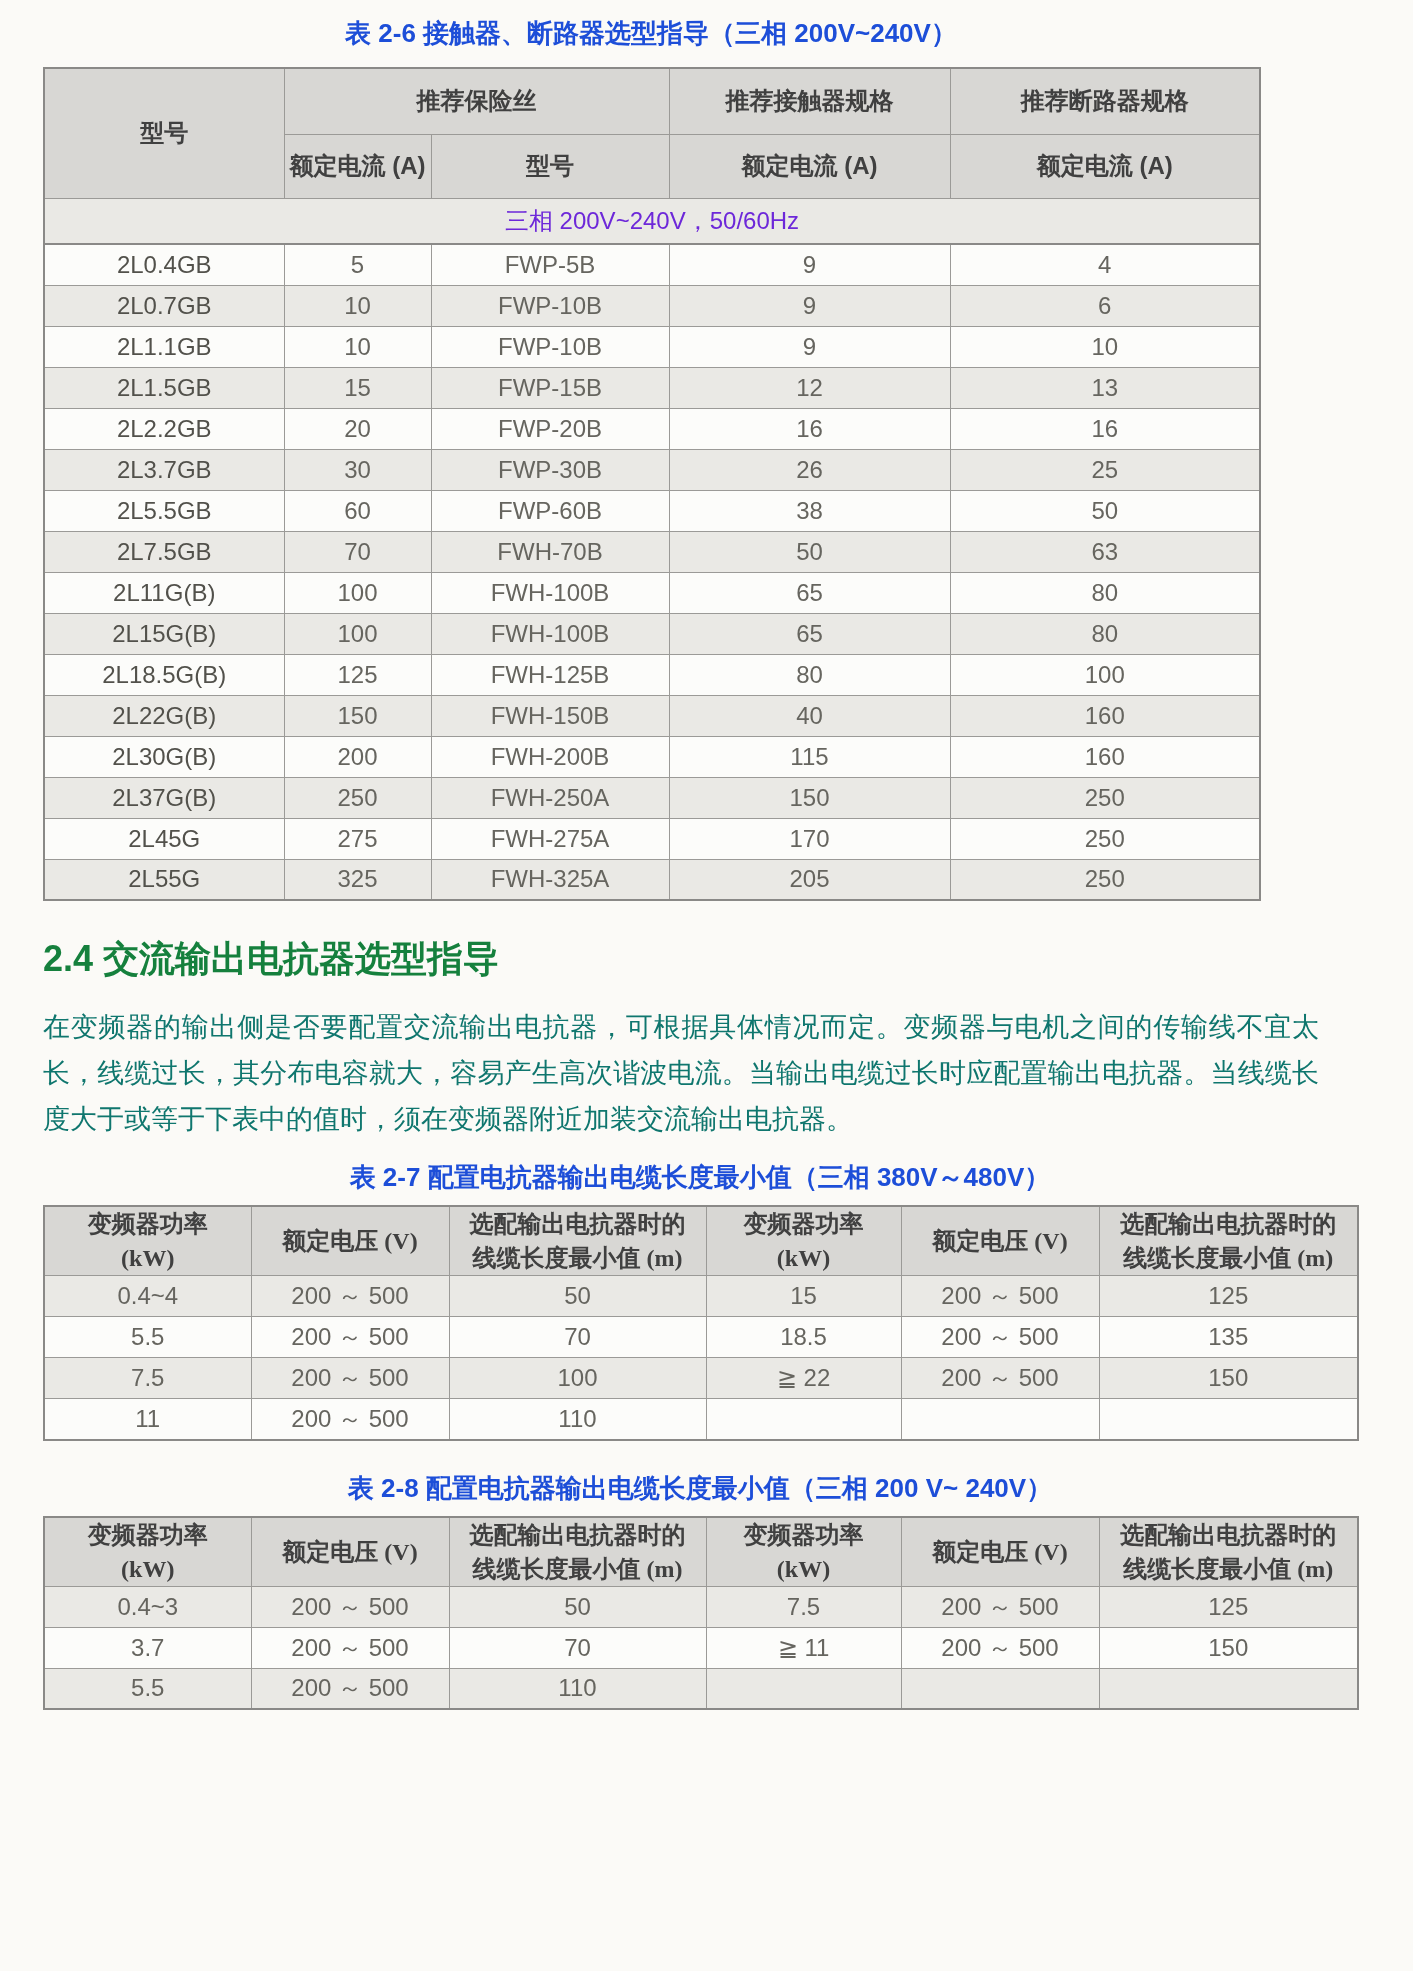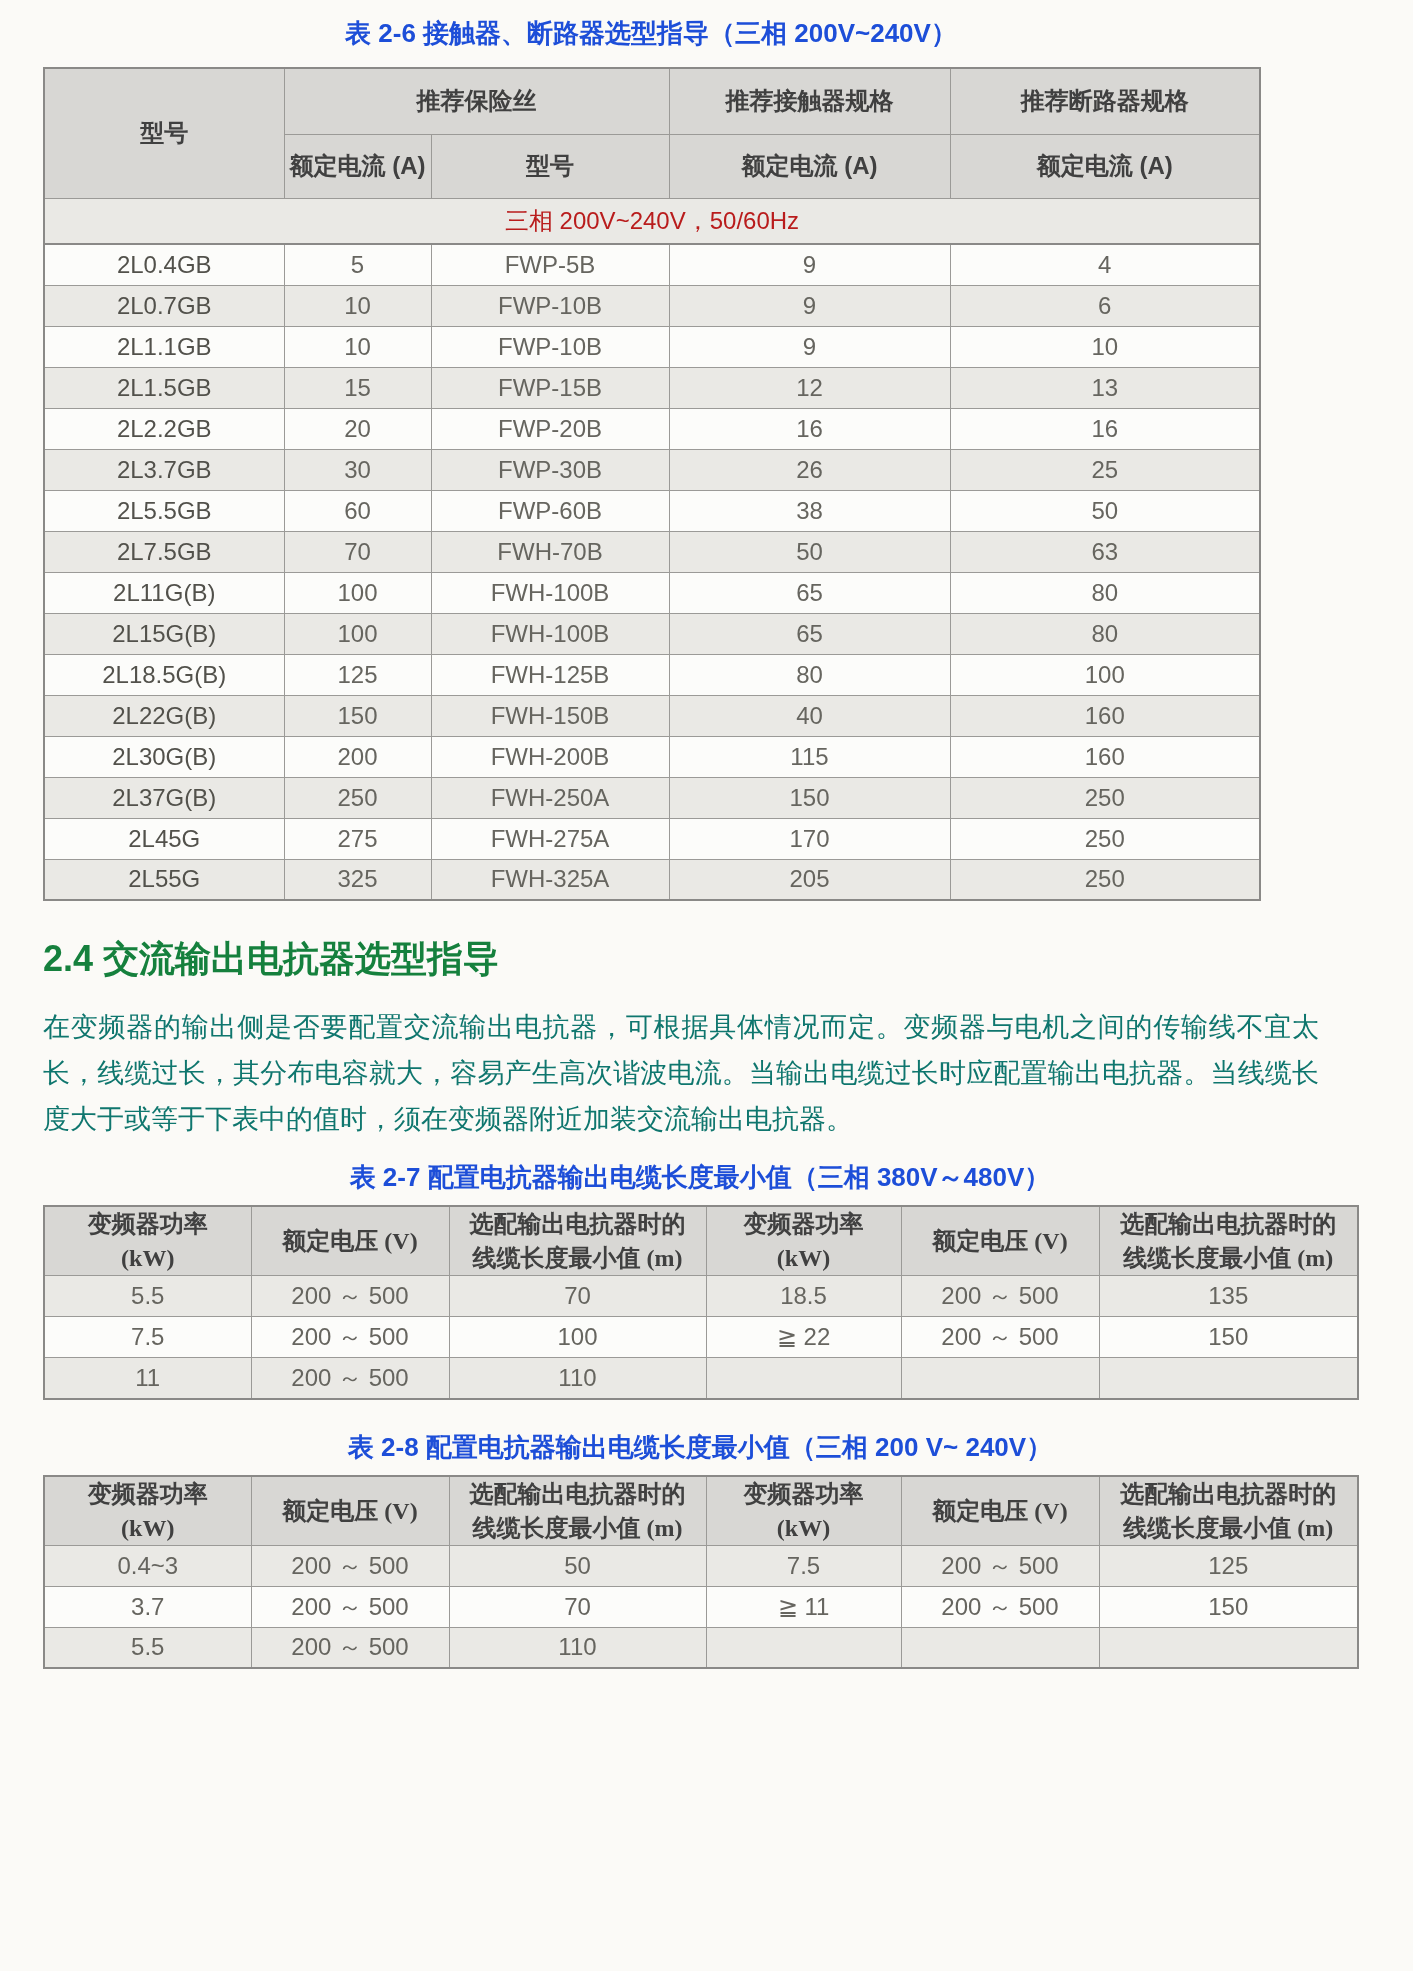--- a/index.html
+++ b/index.html
@@ -30,21 +30,21 @@
   }
   tbody tr:nth-child(odd)  { background:#eae9e5; }
   tbody tr:nth-child(even) { background:#fcfcfa; }
 
   
   #t26 { width:1216px; }
   #t26 thead tr.group-row { height:66px; }
   #t26 thead tr.sub-row   { height:64px; }
   #t26 tbody tr           { height:41px; }
   #t26 tr.band-row        { height:46px; }
-  #t26 tr.band-row td     { color:#b91c1c; border-bottom:2px solid #8a8987; }
+  #t26 tr.band-row td     { color:#6d28d9; border-bottom:2px solid #8a8987; }
   #t26 td:first-child     { color:#52514b; }
 
   
   .mini-table { width:1314px; }
   .mini-table thead tr { height:52px;font-family:Liberation Serif, serif; }
   .mini-table tbody tr { height:41px; }
 
   #sec-heading {
     margin:34px 0 0 43px;
     font-size:36px; font-weight:bold; color:#15803d;
@@ -227,20 +227,28 @@
 线缆长度最小值 (m)</th>
       <th>变频器功率
 (kW)</th>
       <th>额定电压 (V)</th>
       <th>选配输出电抗器时的
 线缆长度最小值 (m)</th>
     </tr>
   </thead>
   <tbody>
       <tr>
+        <td>0.4~4</td>
+        <td>200 ～ 500</td>
+        <td>50</td>
+        <td>15</td>
+        <td>200 ～ 500</td>
+        <td>125</td>
+      </tr>
+      <tr>
         <td>5.5</td>
         <td>200 ～ 500</td>
         <td>70</td>
         <td>18.5</td>
         <td>200 ～ 500</td>
         <td>135</td>
       </tr>
       <tr>
         <td>7.5</td>
         <td>200 ～ 500</td>

